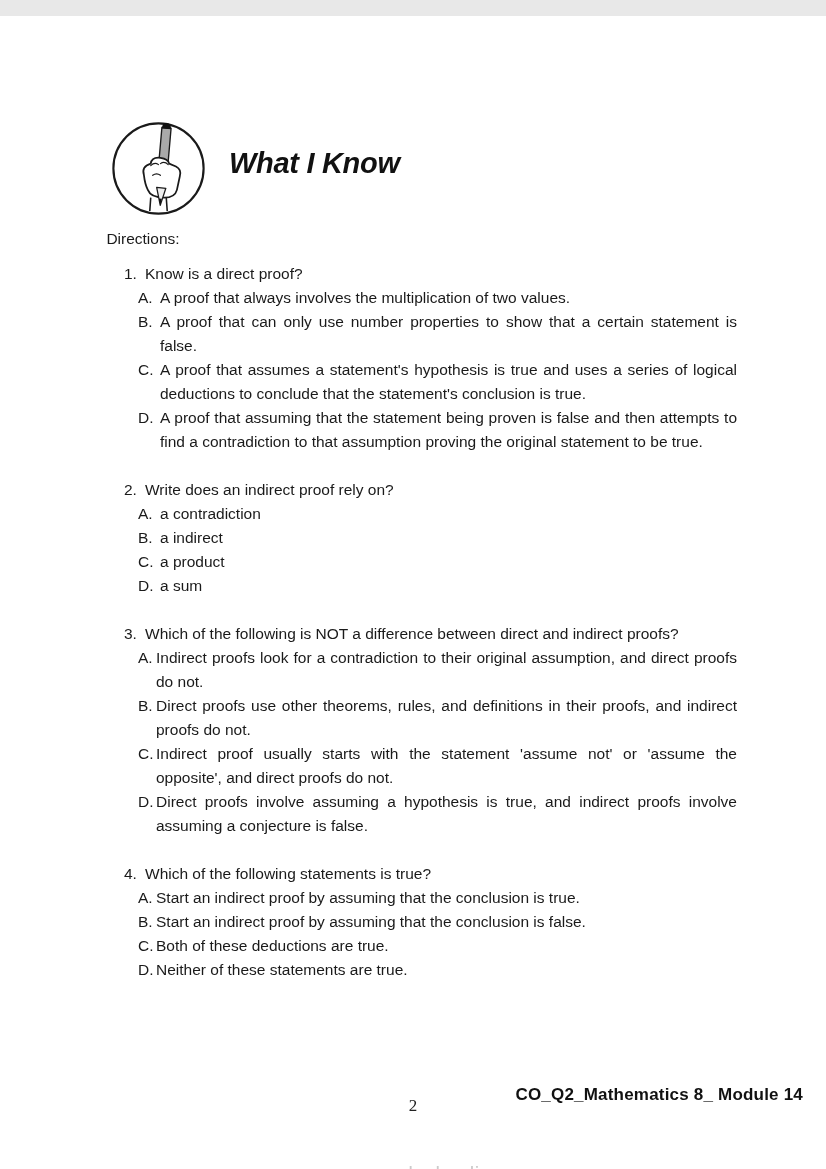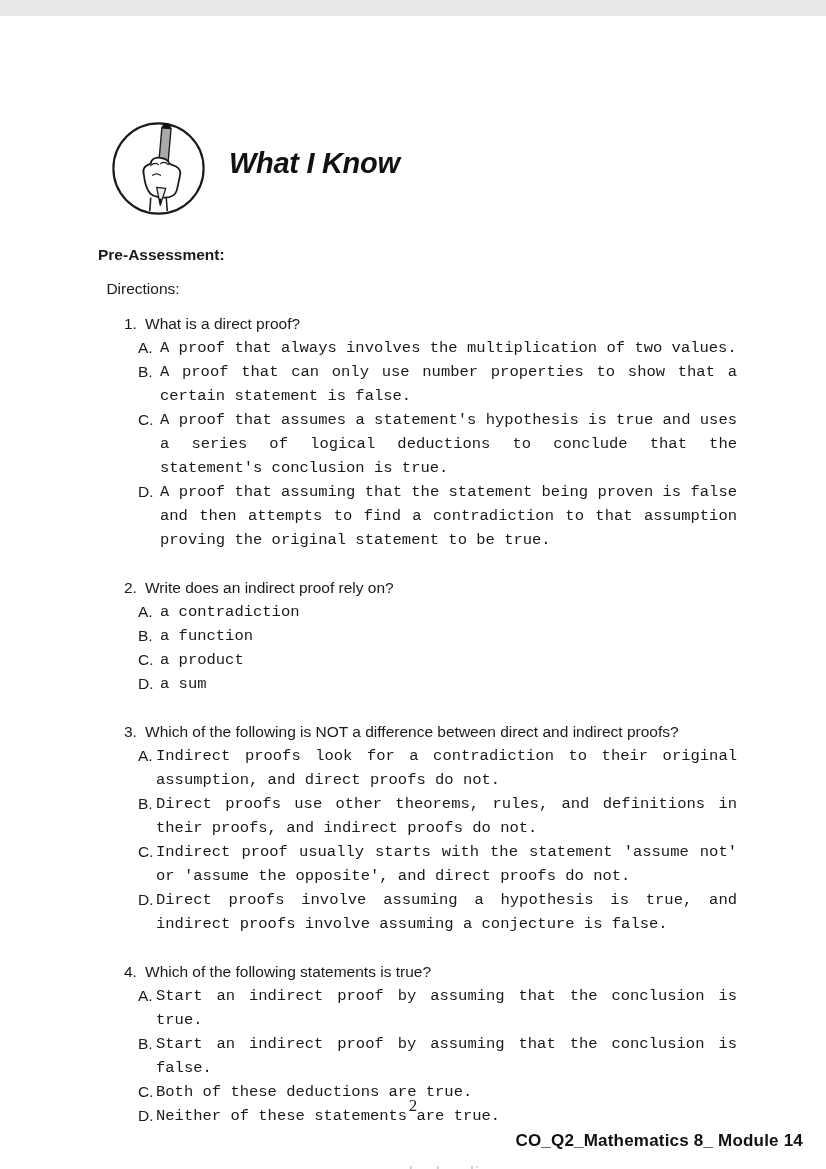--- a/index.html
+++ b/index.html
@@ -40,31 +40,31 @@
   .question-list { margin-top:11px; margin-left:26px; }
   .question { margin-bottom:24px; }
   .question:last-child { margin-bottom:0; }
   .q-row { display:flex; }
   .q-num { width:21px; flex:0 0 auto; }
   .q-text { flex:1; }
   .options { margin-left:14px; }
   .option { display:flex; }
   .opt-letter { width:22px; flex:0 0 auto; }
   .question.tight .opt-letter { width:18px; }
-  .opt-text { flex:1; text-align:justify;font-family:Liberation Mono, monospace; }
+  .opt-text { flex:1; text-align:justify; }
 
   
   .page-number {
     position:absolute; top:1079px; left:0; right:0;
     text-align:center;
     font-family:"Liberation Serif", serif;
     font-size:17px; line-height:22px; color:#222;
   }
   .module-label {
-    position:absolute; top:1114px; right:23px;
+    position:absolute; top:1068px; right:23px;
     font-weight:700; font-size:17px; line-height:22px;
     letter-spacing:0.2px; color:#111;
   }
   .watermark {
     position:absolute; top:1146px; left:0; right:0;
     text-align:center;
     font-size:20px; line-height:24px;
     color:#cbcbcb; letter-spacing:0.5px;
   }
 </style>
@@ -87,32 +87,31 @@
           <g transform="rotate(5 54 48)">
             <path d="M50 70 l9.5 0 l-4.2 18 z" fill="#eeeeee" stroke="#1a1a1a" stroke-width="1.3" stroke-linejoin="round"></path>
             <path d="M53.2 81 l3.2 0 l-1.1 7 z" fill="#111"></path>
           </g>
           <path d="M42 80 l-1 14 M58 80 l1 14" fill="none" stroke="#1a1a1a" stroke-width="1.6"></path>
         </svg>
       </div>
       <div class="header-title">What I Know</div>
     </div>
 
-    <p class="pre-assessment">Pre-Assessment:</p>
 
     <div class="directions">
       <span class="directions-label">Directions:</span>
     </div>
 
     <div class="question-list">
 
       <div class="question">
         <div class="q-row">
           <span class="q-num">1.</span>
-          <span class="q-text">What is a direct proof?</span>
+          <span class="q-text">Know is a direct proof?</span>
         </div>
         <div class="options">
           <div class="option">
             <span class="opt-letter">A.</span>
             <span class="opt-text">A proof that always involves the multiplication of two values.</span>
           </div>
           <div class="option">
             <span class="opt-letter">B.</span>
             <span class="opt-text">A proof that can only use number properties to show that a certain statement is false.</span>
           </div>
@@ -132,21 +131,21 @@
           <span class="q-num">2.</span>
           <span class="q-text">Write does an indirect proof rely on?</span>
         </div>
         <div class="options">
           <div class="option">
             <span class="opt-letter">A.</span>
             <span class="opt-text">a contradiction</span>
           </div>
           <div class="option">
             <span class="opt-letter">B.</span>
-            <span class="opt-text">a function</span>
+            <span class="opt-text">a indirect</span>
           </div>
           <div class="option">
             <span class="opt-letter">C.</span>
             <span class="opt-text">a product</span>
           </div>
           <div class="option">
             <span class="opt-letter">D.</span>
             <span class="opt-text">a sum</span>
           </div>
         </div>

